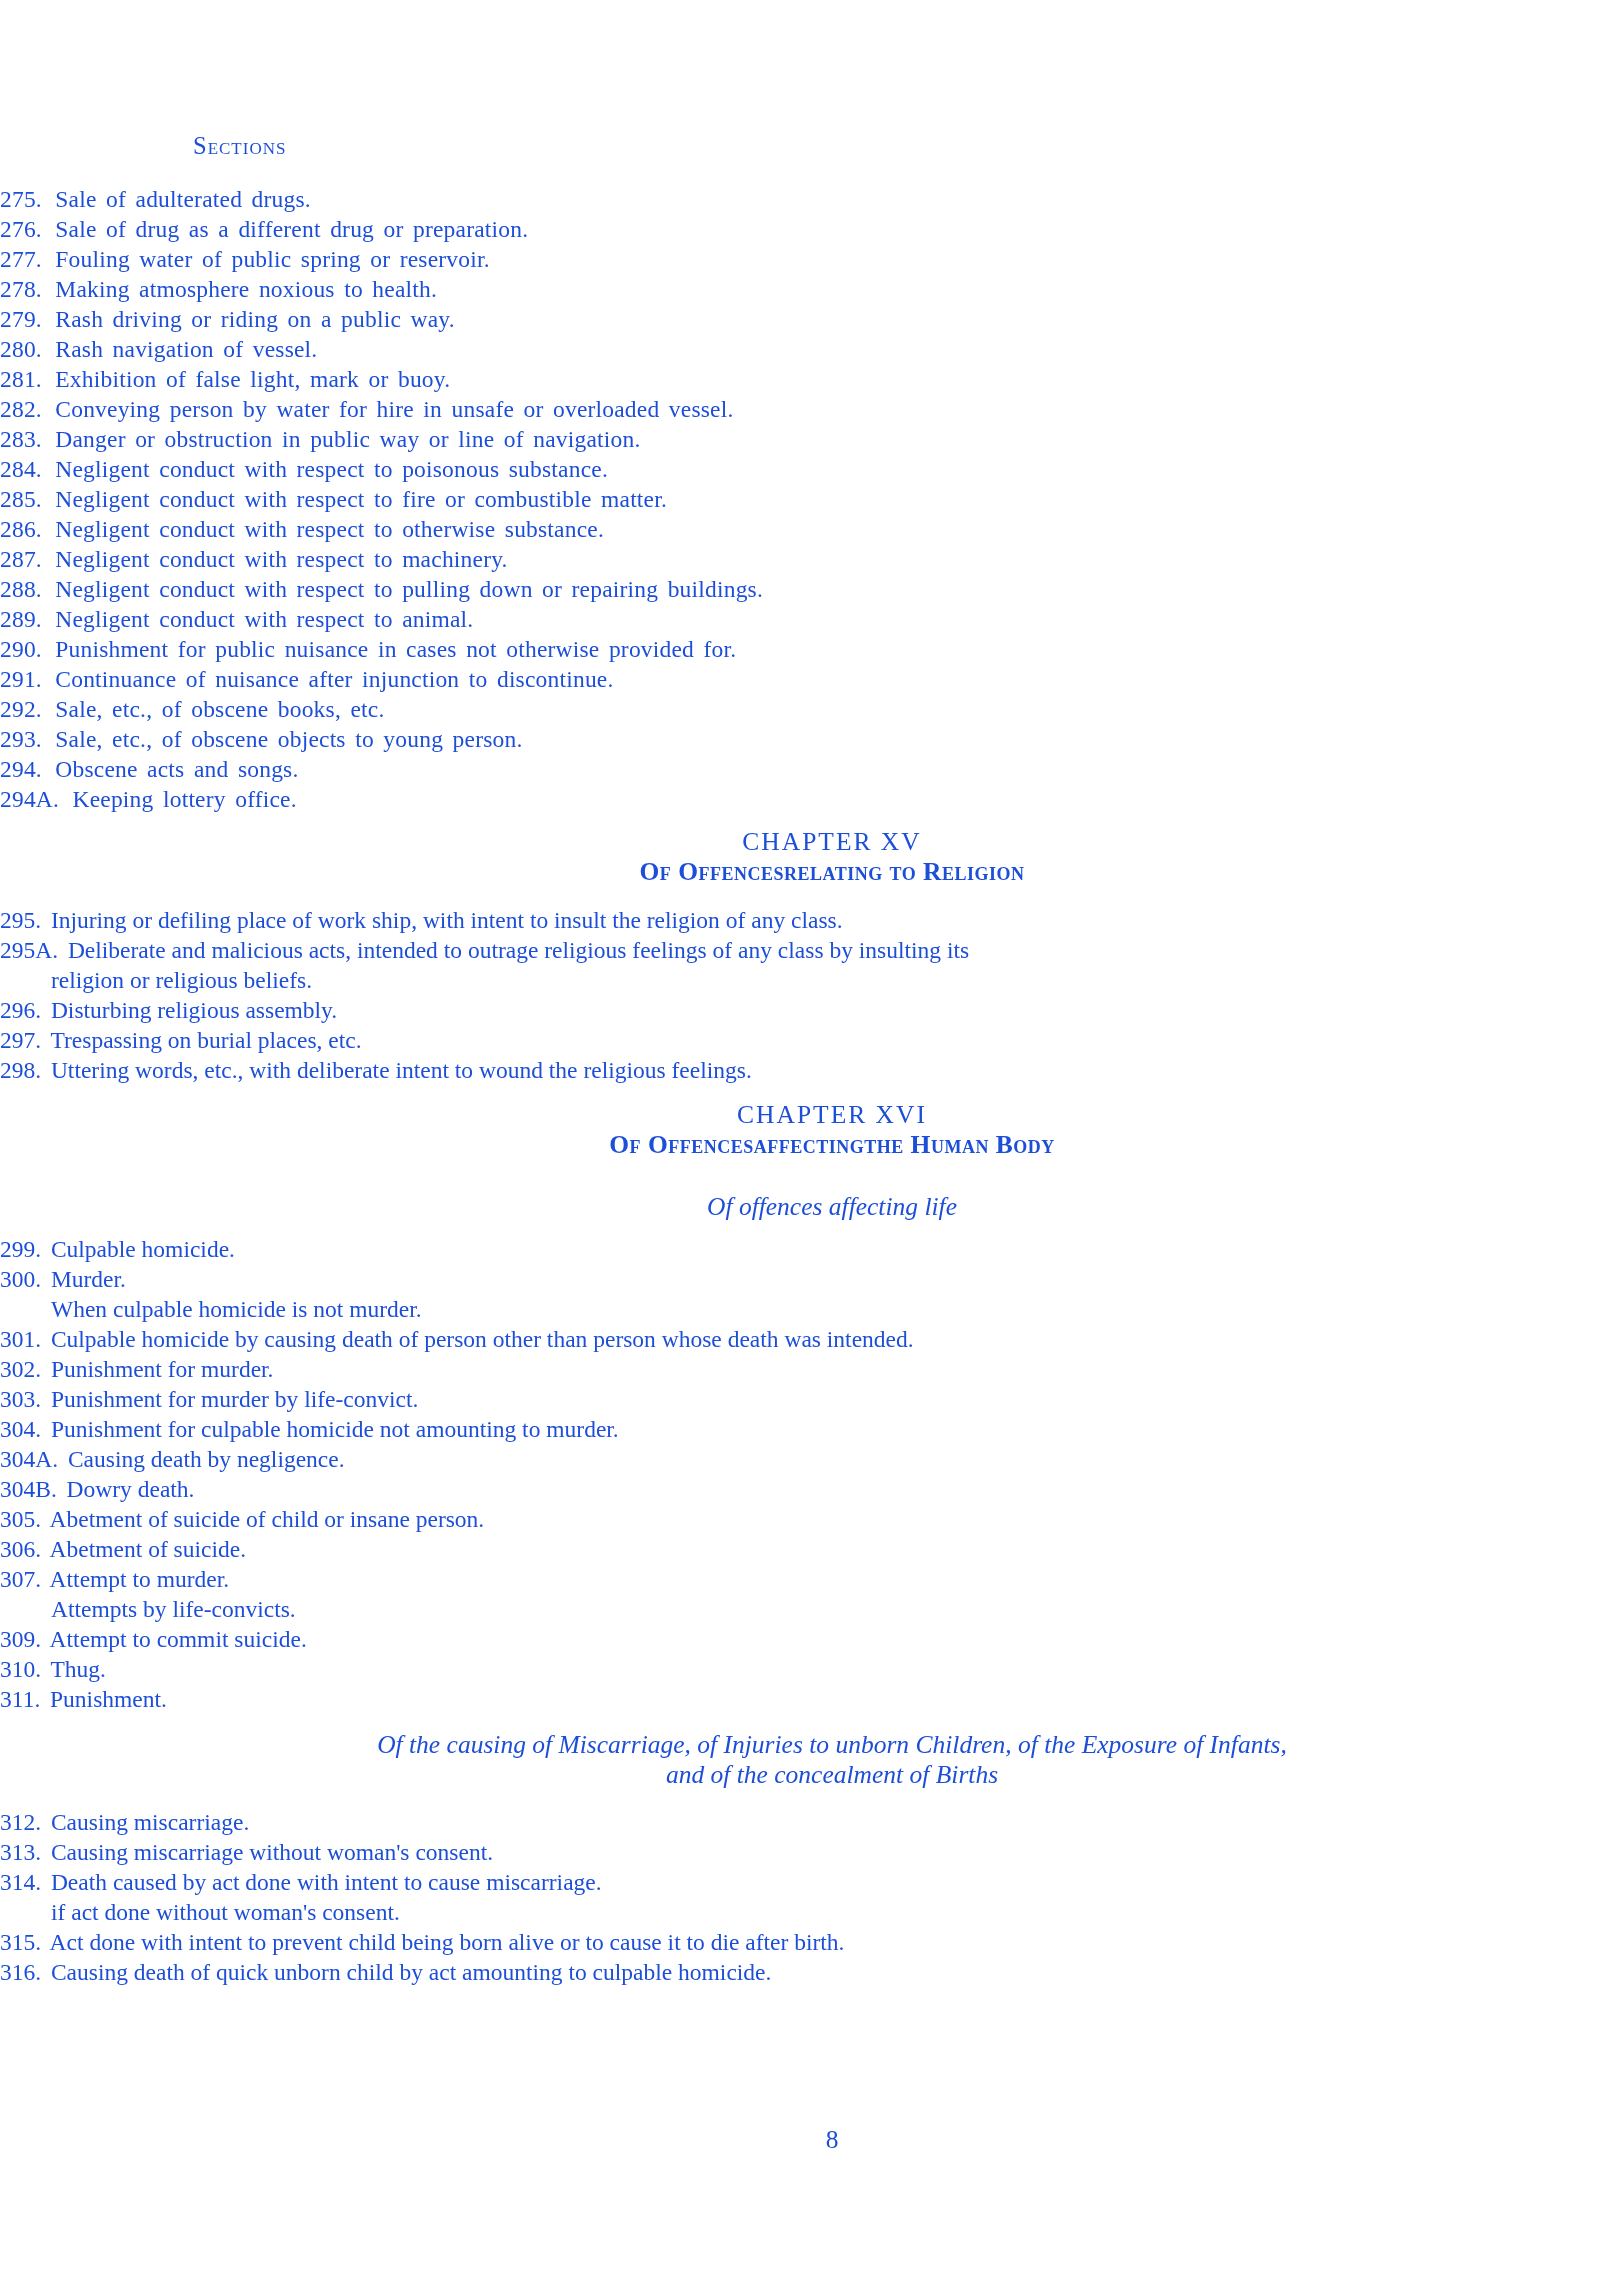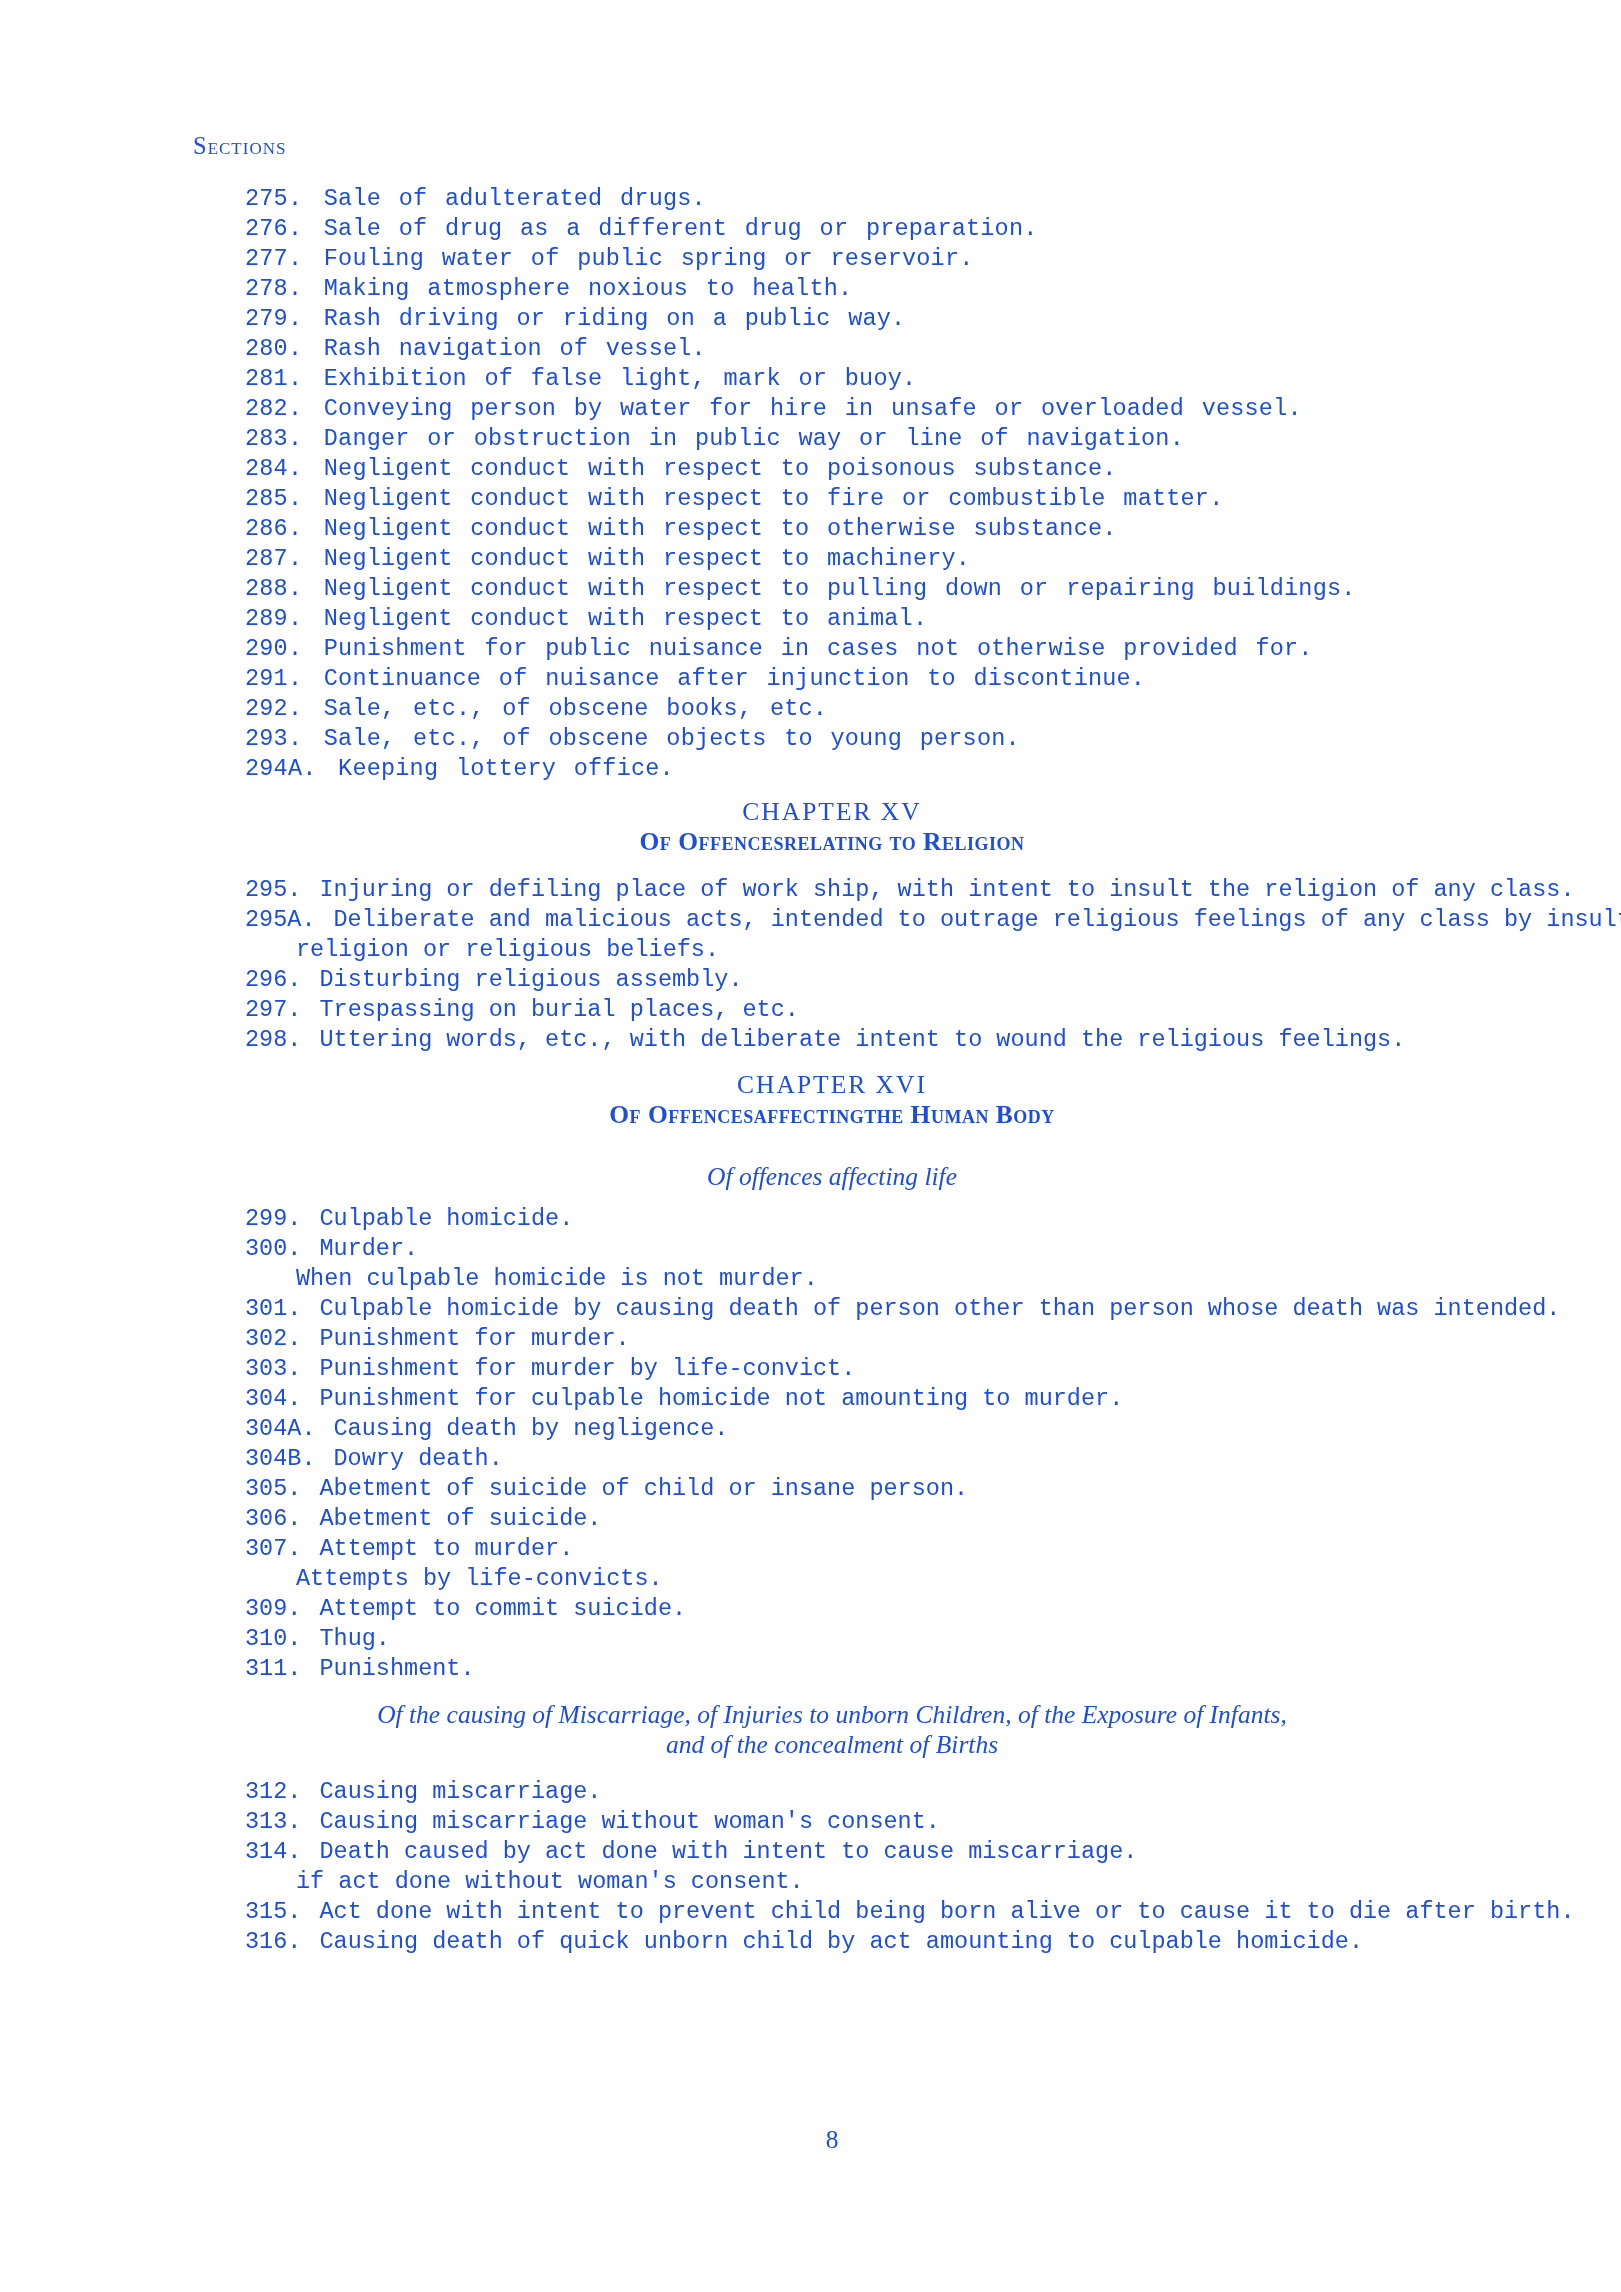--- a/index.html
+++ b/index.html
@@ -20,21 +20,21 @@
     line-height:29px;
     font-variant:small-caps;
     letter-spacing:1px;
   }
   .toc-root{
     position:absolute;
     left:0;
     top:184px;
     width:1621px;
   }
-  .toc-list{padding-left:245px;font-family:Liberation Mono, monospace;}
+  .toc-list{}
   .toc-line{
     font-size:23.5px;
     line-height:30px;
     white-space:nowrap;
   }
   .toc-list.wide .toc-line{word-spacing:3.4px;letter-spacing:0.2px;}
   .toc-line .num{margin-right:3.9px;}
   .toc-line.continuation{padding-left:51px;}
   .chapter{
     width:1578px;
@@ -102,20 +102,21 @@
         <div class="toc-line"><span class="num">284.</span> <span>Negligent conduct with respect to poisonous substance.</span></div>
         <div class="toc-line"><span class="num">285.</span> <span>Negligent conduct with respect to fire or combustible matter.</span></div>
         <div class="toc-line"><span class="num">286.</span> <span>Negligent conduct with respect to otherwise substance.</span></div>
         <div class="toc-line"><span class="num">287.</span> <span>Negligent conduct with respect to machinery.</span></div>
         <div class="toc-line"><span class="num">288.</span> <span>Negligent conduct with respect to pulling down or repairing buildings.</span></div>
         <div class="toc-line"><span class="num">289.</span> <span>Negligent conduct with respect to animal.</span></div>
         <div class="toc-line"><span class="num">290.</span> <span>Punishment for public nuisance in cases not otherwise provided for.</span></div>
         <div class="toc-line"><span class="num">291.</span> <span>Continuance of nuisance after injunction to discontinue.</span></div>
         <div class="toc-line"><span class="num">292.</span> <span>Sale, etc., of obscene books, etc.</span></div>
         <div class="toc-line"><span class="num">293.</span> <span>Sale, etc., of obscene objects to young person.</span></div>
+        <div class="toc-line"><span class="num">294.</span> <span>Obscene acts and songs.</span></div>
         <div class="toc-line"><span class="num">294A.</span> <span>Keeping lottery office.</span></div>
       </div>
       <div class="chapter">
         <div class="chapter-title">CHAPTER XV</div>
         <div class="chapter-subtitle">Of Offencesrelating to Religion</div>
       </div>
       <div class="toc-list">
         <div class="toc-line"><span class="num">295.</span> <span>Injuring or defiling place of work ship, with intent to insult the religion of any class.</span></div>
         <div class="toc-line"><span class="num">295A.</span> <span>Deliberate and malicious acts, intended to outrage religious feelings of any class by insulting its</span></div>
         <div class="toc-line continuation">religion or religious beliefs.</div>

